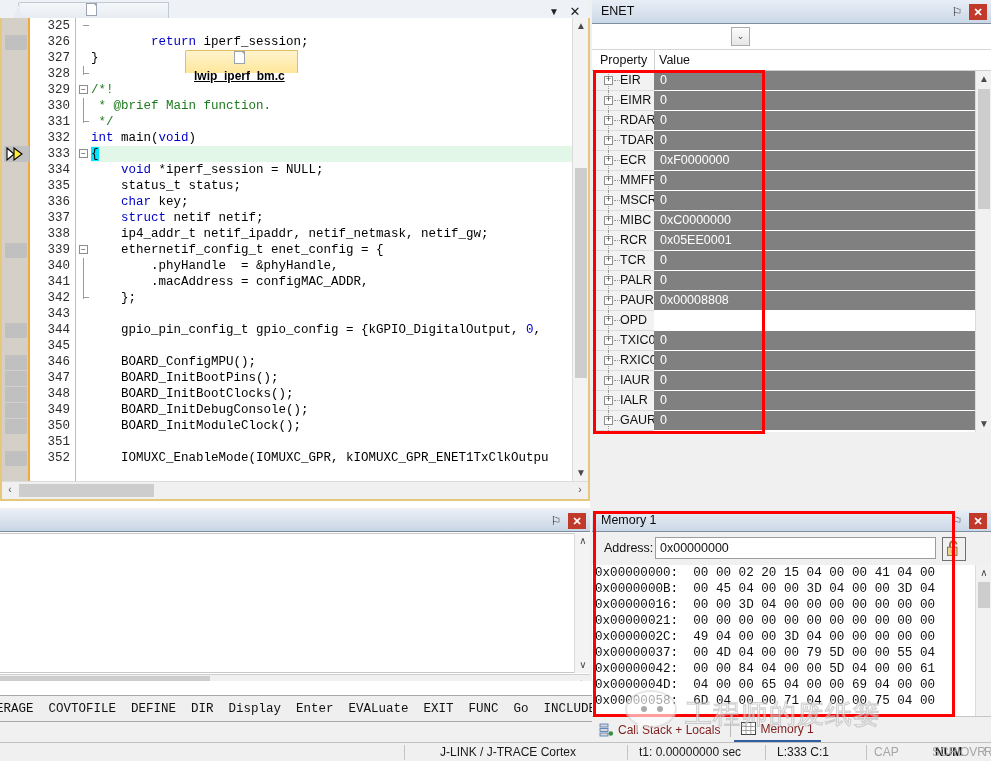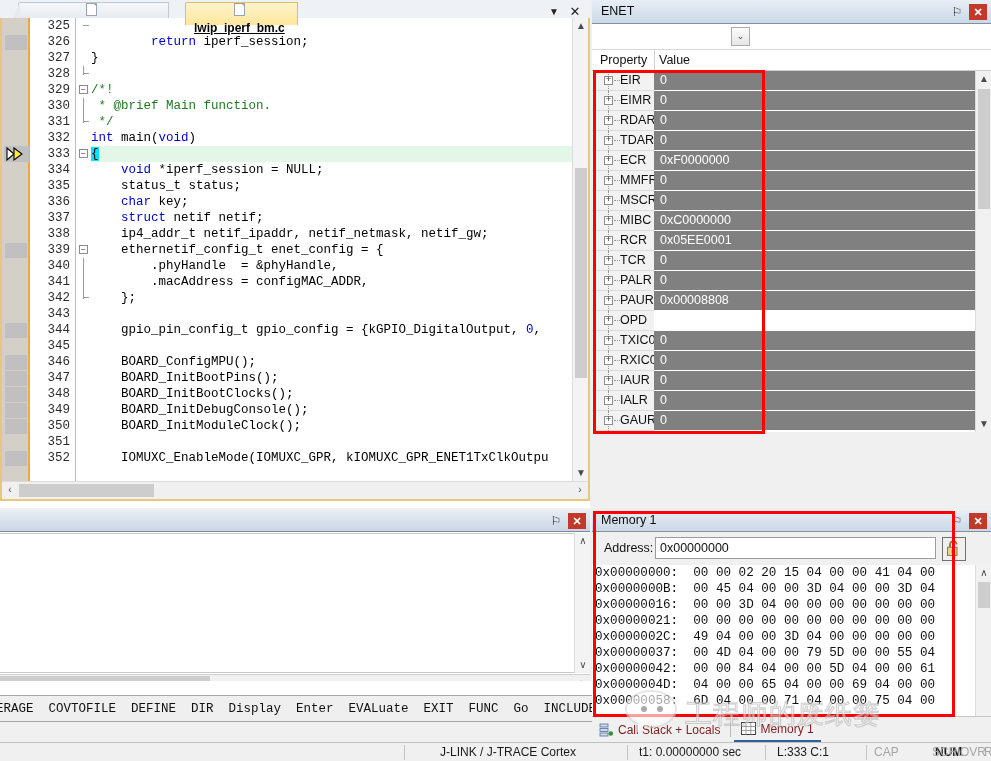--- a/index.html
+++ b/index.html
@@ -44,20 +44,21 @@
     width: 0; height: 0;
     border-style: solid;
     border-width: 0 0 24px 10px;
     border-color: transparent transparent #e8ecf2 transparent;
   }
   .etab.active {
     background: linear-gradient(#fff3cf, #ffe79a);
     border: 1px solid #e0bf5c; border-bottom: none;
     color: #000; font-weight: bold;
     z-index: 3;
+    margin-top: 48px;
   }
   .etab.active .etab-label { text-decoration: underline; }
   .etab-icon {
     width: 11px; height: 13px; background: #fff;
     border: 1px solid #9aa4b0; position: relative; flex: none;
   }
   .etab-icon::after {
     content: ""; position: absolute; right: -1px; top: -1px;
     width: 0; height: 0; border-style: solid;
     border-width: 0 4px 4px 0;

